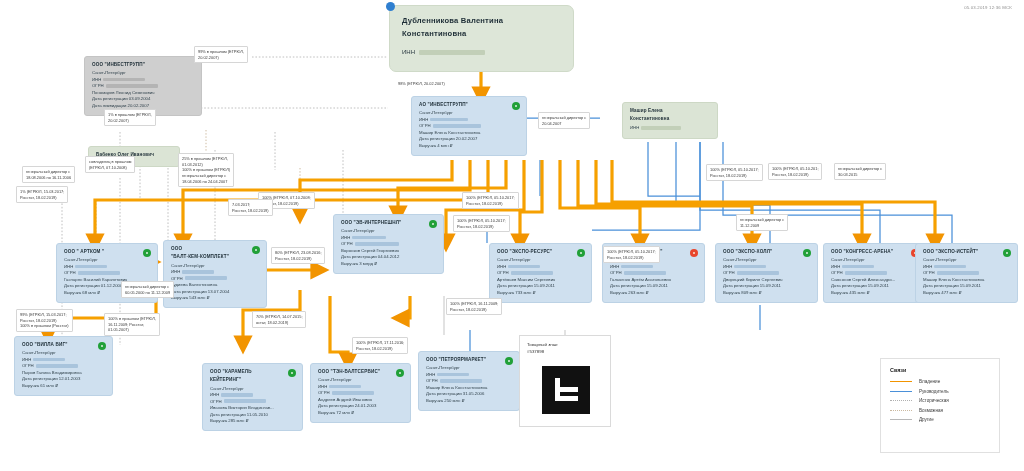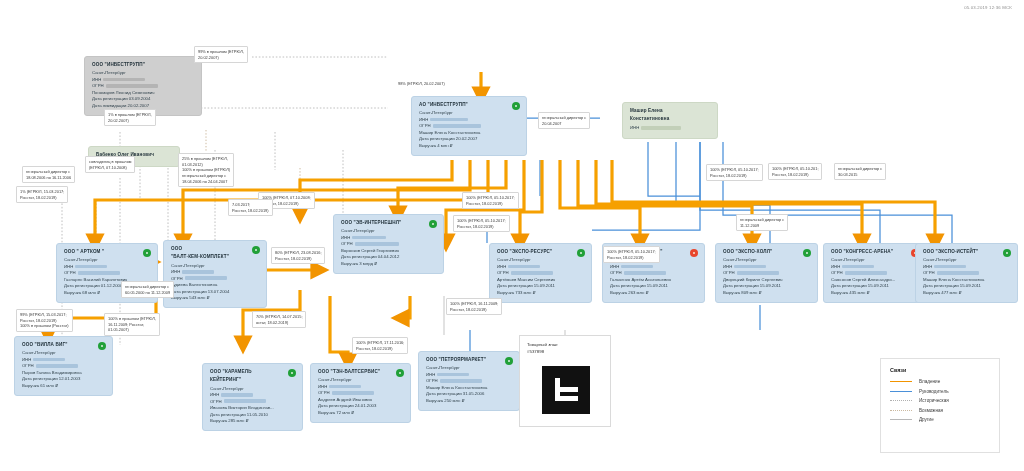--- a/index.html
+++ b/index.html
@@ -205,20 +205,29 @@
         <path d="M330 296 L330 352 L348 352 L348 362" marker-end="url(#ar-o)"></path>
         <path d="M248 270 L320 270" marker-end="url(#ar-o)"></path>
         <path d="M115 262 L152 262" marker-end="url(#ar-o)"></path>
         <path d="M410 296 L410 318 L400 318" marker-end="url(#ar-o)"></path>
       </g>
     </g>
   </svg>
 
   <div id="ts">05.03.2019 12:36 МСК</div>
 
+  <div id="hero">
+    <div class="dotblue" style="left:-4px;top:-4px;"></div>
+    <div class="hname">Дубленникова  Валентина</div>
+    <div class="hname">Константиновна</div>
+    <div class="hinn">
+      <span>ИНН</span>
+      <span class="redact"></span>
+    </div>
+  </div>
 
   <div class="card grey" style="left:84px;top:56px;width:118px;">
     <div class="nm">ООО  "ИНВЕСТГРУПП"</div>
     <div class="ln">Санкт-Петербург</div>
     <div class="ln"><span>ИНН</span><span class="redact" style="width:42px"></span></div>
     <div class="ln"><span>ОГРН</span><span class="redact" style="width:52px"></span></div>
     <div class="ln">Пономарев Леонид Семенович</div>
     <div class="ln">Дата регистрации 03.09.2004</div>
     <div class="ln">Дата ликвидации 20.02.2007</div>
   </div>

